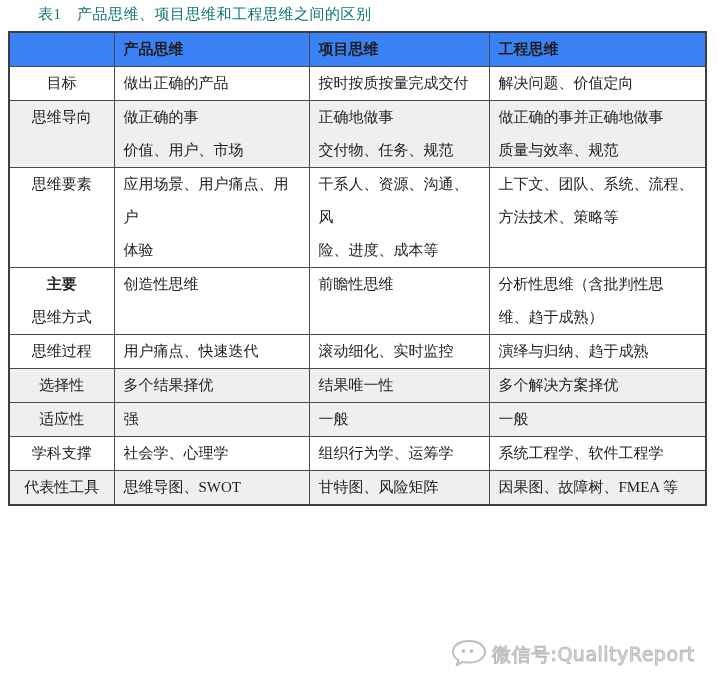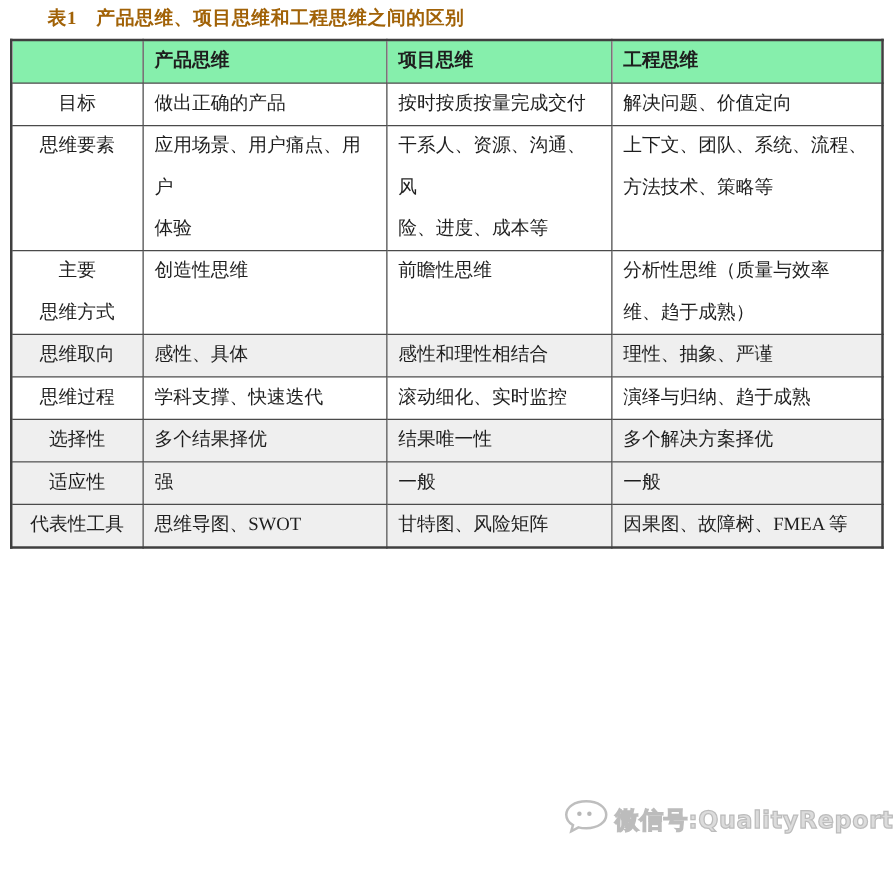--- a/index.html
+++ b/index.html
@@ -13,68 +13,68 @@
     color: #1e1e1e;
   }
   .page {
     position: relative;
     width: 717px;
     height: 695px;
   }
   .title {
     margin: 5px 0 7px 38px;
     font-size: 15px;
-    font-weight: bold;
-    color: #a16207;
+    font-weight: normal;
+    color: #0f766e;
     letter-spacing: 0.5px;
   }
   table.cmp {
     border-collapse: collapse;
     table-layout: fixed;
     margin-left: 8px;
     width: 697px;
     border: 2px solid #3f3f3f;
   }
   table.cmp th, table.cmp td {
     border: 1.5px solid #4a4a4a;
     padding: 0 9px;
     line-height: 33px;
     font-size: 15px;
     vertical-align: top;
     text-align: left;
     overflow: hidden;
   }
   table.cmp thead th {
-    background: #86efac;
+    background: #3b82f6;
     font-weight: bold;
     height: 33px;
   }
   table.cmp td.label-cell {
     text-align: center;
     padding: 0 4px;
     margin-top: 40px;
   }
   table.cmp tr.shaded td {
     background: #efefef;
   }
-  .bold { font-weight: normal; }
+  .bold { font-weight: bold; }
   .watermark {
     position: absolute;
     left: 450px;
     top: 634px;
     display: flex;
     align-items: center;
     pointer-events: none;
     opacity: 0.9;
   }
   .watermark .bubble { flex: 0 0 auto; margin-right: 4px; }
   .watermark .wm-text {
     font-family: "DejaVu Sans", sans-serif;
     font-size: 19px;
-    font-weight: bold;
+    font-weight: normal;
     letter-spacing: 0.5px;
     color: #d9d9d9;
     -webkit-text-stroke: 1px #b5b5b5;
     white-space: nowrap;
   }
 </style>
 </head>
 <body>
 
 <div class="page">
@@ -104,20 +104,37 @@
           <td>
             <div>做出正确的产品</div>
           </td>
           <td>
             <div>按时按质按量完成交付</div>
           </td>
           <td>
             <div>解决问题、价值定向</div>
           </td>
         </tr>
+        <tr class="shaded">
+          <td class="label-cell">
+            <div>思维导向</div>
+          </td>
+          <td>
+            <div>做正确的事</div>
+            <div>价值、用户、市场</div>
+          </td>
+          <td>
+            <div>正确地做事</div>
+            <div>交付物、任务、规范</div>
+          </td>
+          <td>
+            <div>做正确的事并正确地做事</div>
+            <div>质量与效率、规范</div>
+          </td>
+        </tr>
         <tr>
           <td class="label-cell">
             <div>思维要素</div>
           </td>
           <td>
             <div>应用场景、用户痛点、用户</div>
             <div>体验</div>
           </td>
           <td>
             <div>干系人、资源、沟通、风</div>
@@ -133,44 +150,30 @@
             <div class="bold">主要</div>
             <div>思维方式</div>
           </td>
           <td>
             <div>创造性思维</div>
           </td>
           <td>
             <div>前瞻性思维</div>
           </td>
           <td>
-            <div>分析性思维（质量与效率</div>
+            <div>分析性思维（含批判性思</div>
             <div>维、趋于成熟）</div>
           </td>
         </tr>
-        <tr class="shaded">
-          <td class="label-cell">
-            <div>思维取向</div>
-          </td>
-          <td>
-            <div>感性、具体</div>
-          </td>
-          <td>
-            <div>感性和理性相结合</div>
-          </td>
-          <td>
-            <div>理性、抽象、严谨</div>
-          </td>
-        </tr>
         <tr>
           <td class="label-cell">
             <div>思维过程</div>
           </td>
           <td>
-            <div>学科支撑、快速迭代</div>
+            <div>用户痛点、快速迭代</div>
           </td>
           <td>
             <div>滚动细化、实时监控</div>
           </td>
           <td>
             <div>演绎与归纳、趋于成熟</div>
           </td>
         </tr>
         <tr class="shaded">
           <td class="label-cell">
@@ -191,20 +194,34 @@
             <div>适应性</div>
           </td>
           <td>
             <div>强</div>
           </td>
           <td>
             <div>一般</div>
           </td>
           <td>
             <div>一般</div>
+          </td>
+        </tr>
+        <tr>
+          <td class="label-cell">
+            <div>学科支撑</div>
+          </td>
+          <td>
+            <div>社会学、心理学</div>
+          </td>
+          <td>
+            <div>组织行为学、运筹学</div>
+          </td>
+          <td>
+            <div>系统工程学、软件工程学</div>
           </td>
         </tr>
         <tr class="shaded">
           <td class="label-cell">
             <div>代表性工具</div>
           </td>
           <td>
             <div>思维导图、SWOT</div>
           </td>
           <td>

